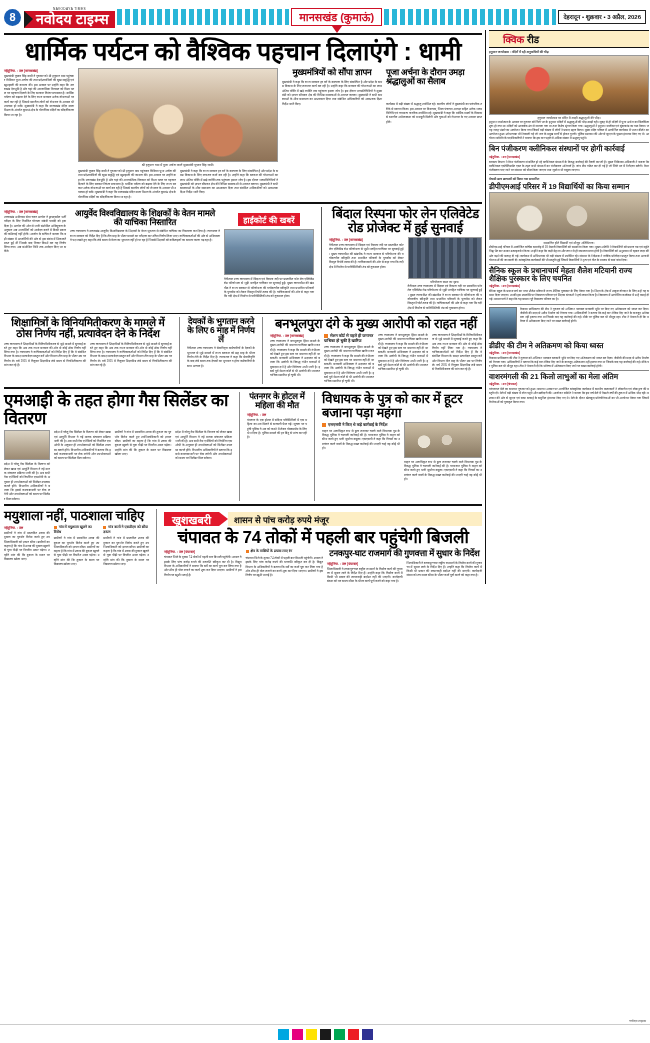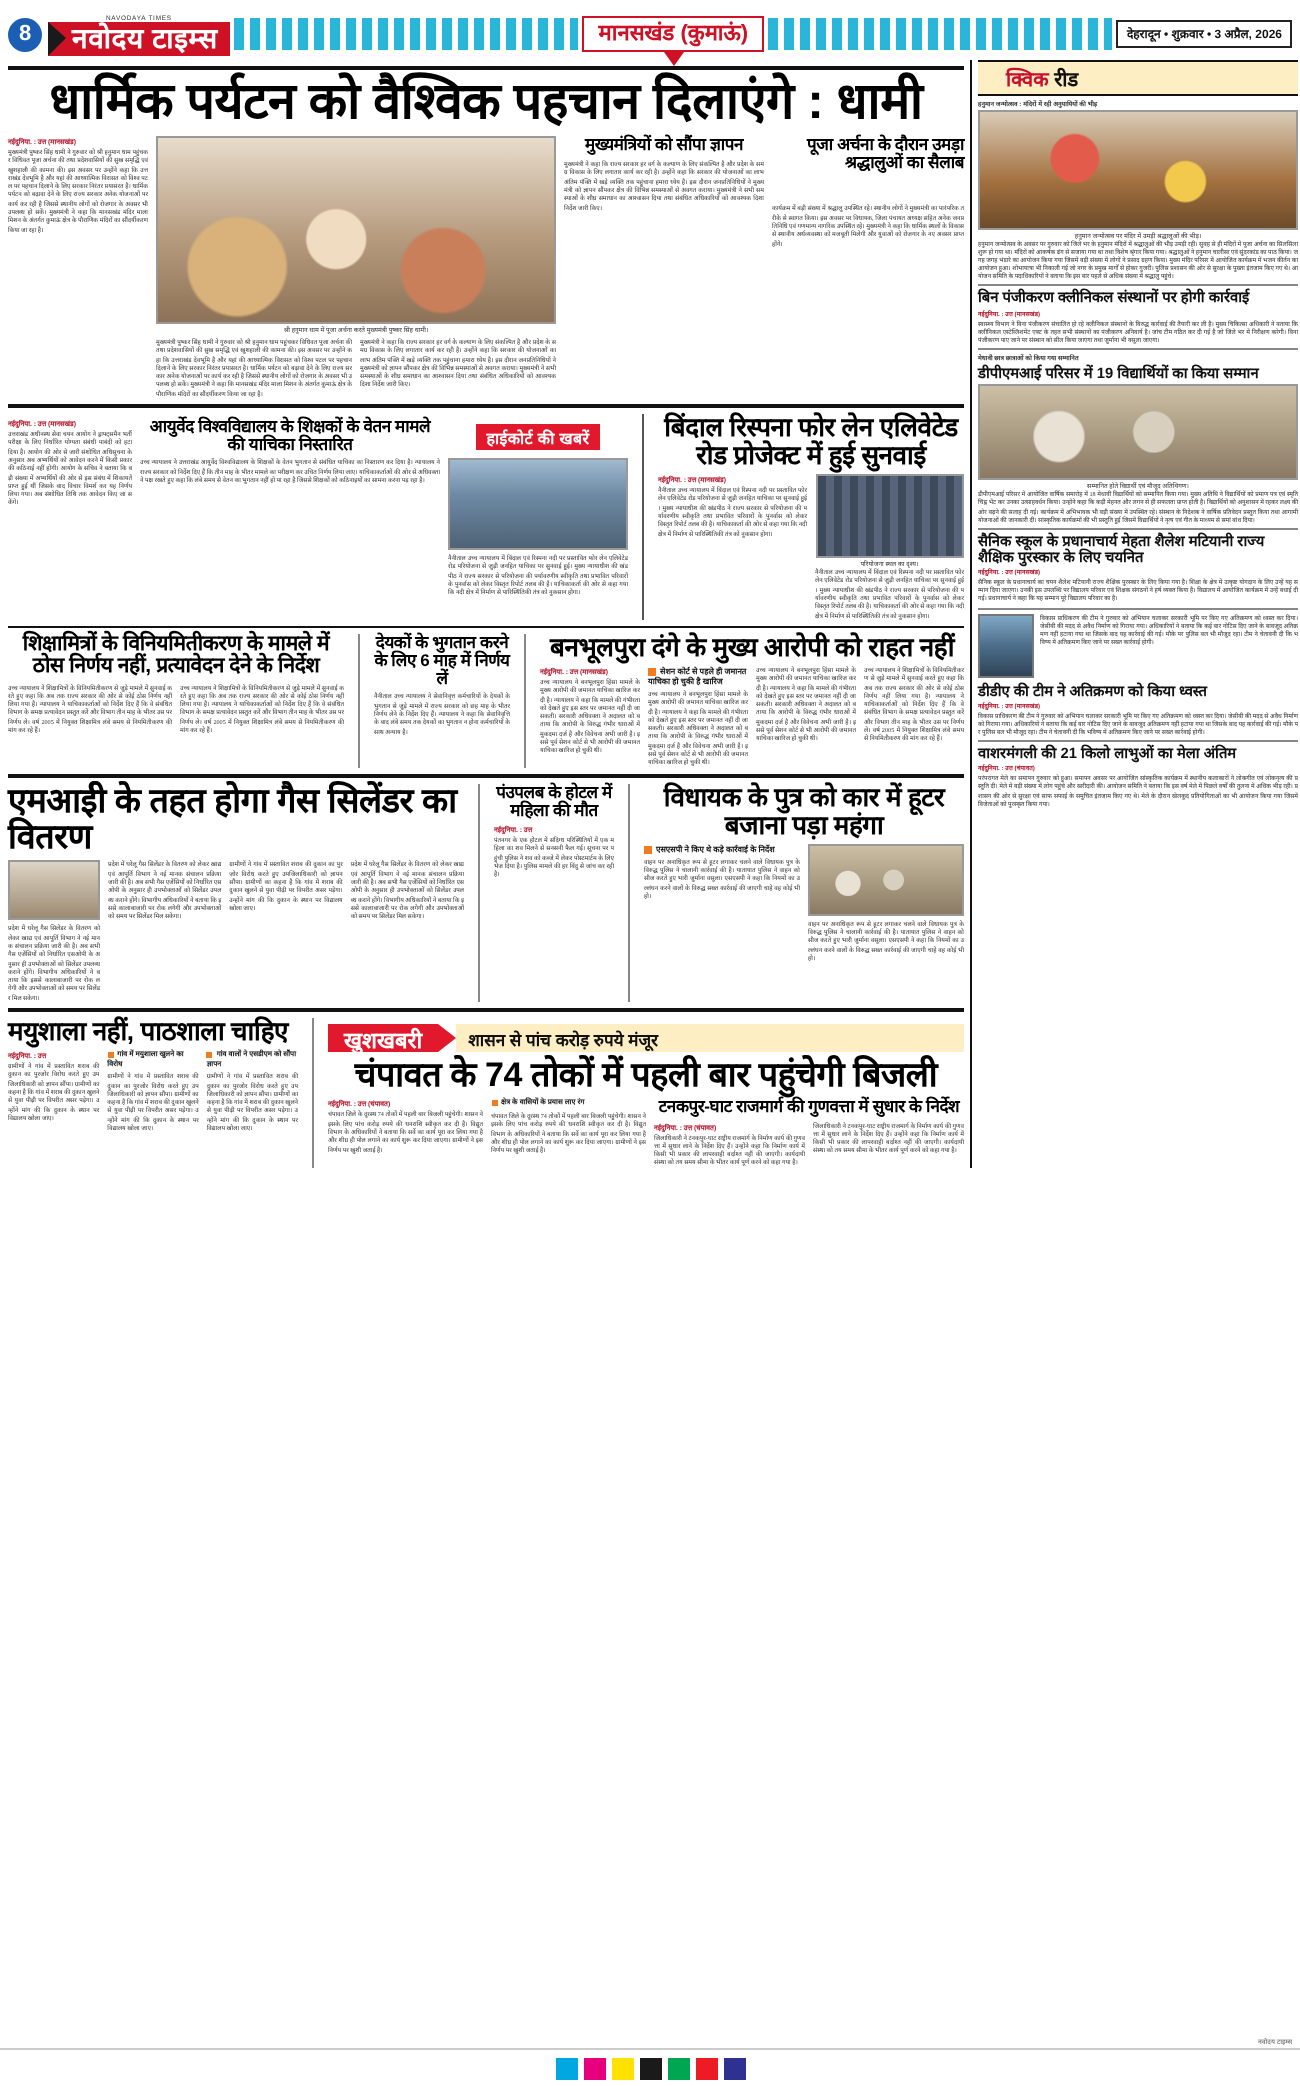--- a/index.html
+++ b/index.html
@@ -140,21 +140,21 @@
             <div class="cols" style="margin-top:2px">
               <div class="col txt">मुख्यमंत्री पुष्कर सिंह धामी ने गुरुवार को श्री हनुमान धाम पहुंचकर विधिवत पूजा अर्चना की तथा प्रदेशवासियों की सुख समृद्धि एवं खुशहाली की कामना की। इस अवसर पर उन्होंने कहा कि उत्तराखंड देवभूमि है और यहां की आध्यात्मिक विरासत को विश्व पटल पर पहचान दिलाने के लिए सरकार निरंतर प्रयासरत है। धार्मिक पर्यटन को बढ़ावा देने के लिए राज्य सरकार अनेक योजनाओं पर कार्य कर रही है जिससे स्थानीय लोगों को रोजगार के अवसर भी उपलब्ध हो सकें। मुख्यमंत्री ने कहा कि मानसखंड मंदिर माला मिशन के अंतर्गत कुमाऊं क्षेत्र के पौराणिक मंदिरों का सौंदर्यीकरण किया जा रहा है।</div>
               <div class="col txt">मुख्यमंत्री ने कहा कि राज्य सरकार हर वर्ग के कल्याण के लिए संकल्पित है और प्रदेश के समग्र विकास के लिए लगातार कार्य कर रही है। उन्होंने कहा कि सरकार की योजनाओं का लाभ अंतिम पंक्ति में खड़े व्यक्ति तक पहुंचाना हमारा ध्येय है। इस दौरान जनप्रतिनिधियों ने मुख्यमंत्री को ज्ञापन सौंपकर क्षेत्र की विभिन्न समस्याओं से अवगत कराया। मुख्यमंत्री ने सभी समस्याओं के शीघ्र समाधान का आश्वासन दिया तथा संबंधित अधिकारियों को आवश्यक दिशा निर्देश जारी किए।</div>
             </div>
           </div>
           <div class="col" style="flex:0 0 100px">
             <div class="hl hl-xs" style="text-align:center;margin-bottom:3px">मुख्यमंत्रियों को सौंपा ज्ञापन</div>
             <div class="txt">मुख्यमंत्री ने कहा कि राज्य सरकार हर वर्ग के कल्याण के लिए संकल्पित है और प्रदेश के समग्र विकास के लिए लगातार कार्य कर रही है। उन्होंने कहा कि सरकार की योजनाओं का लाभ अंतिम पंक्ति में खड़े व्यक्ति तक पहुंचाना हमारा ध्येय है। इस दौरान जनप्रतिनिधियों ने मुख्यमंत्री को ज्ञापन सौंपकर क्षेत्र की विभिन्न समस्याओं से अवगत कराया। मुख्यमंत्री ने सभी समस्याओं के शीघ्र समाधान का आश्वासन दिया तथा संबंधित अधिकारियों को आवश्यक दिशा निर्देश जारी किए।</div>
           </div>
           <div class="col">
-            <div class="hl hl-xs" style="text-align:right;margin-bottom:16px">पूजा अर्चना के दौरान उमड़ा श्रद्धालुओं का सैलाब</div>
+            <div class="hl hl-xs" style="text-align:left;margin-bottom:16px">पूजा अर्चना के दौरान उमड़ा श्रद्धालुओं का सैलाब</div>
             <div class="txt">कार्यक्रम में बड़ी संख्या में श्रद्धालु उपस्थित रहे। स्थानीय लोगों ने मुख्यमंत्री का पारंपरिक तरीके से स्वागत किया। इस अवसर पर विधायक, जिला पंचायत अध्यक्ष सहित अनेक जनप्रतिनिधि एवं गणमान्य नागरिक उपस्थित रहे। मुख्यमंत्री ने कहा कि धार्मिक स्थलों के विकास से स्थानीय अर्थव्यवस्था को मजबूती मिलेगी और युवाओं को रोजगार के नए अवसर प्राप्त होंगे।</div>
           </div>
         </div>
       </div>
 
       <div class="rule-thick"></div>
 
       <div class="cols">
         <div class="col" style="flex:0 0 310px">
           <div class="cols" style="margin-top:2px">
@@ -241,29 +241,29 @@
             </div>
             <div class="col txt">प्रदेश में घरेलू गैस सिलेंडर के वितरण को लेकर खाद्य एवं आपूर्ति विभाग ने नई मानक संचालन प्रक्रिया जारी की है। अब सभी गैस एजेंसियों को निर्धारित एसओपी के अनुसार ही उपभोक्ताओं को सिलेंडर उपलब्ध कराने होंगे। विभागीय अधिकारियों ने बताया कि इससे कालाबाजारी पर रोक लगेगी और उपभोक्ताओं को समय पर सिलेंडर मिल सकेगा।</div>
             <div class="col txt">ग्रामीणों ने गांव में प्रस्तावित शराब की दुकान का पुरजोर विरोध करते हुए उपजिलाधिकारी को ज्ञापन सौंपा। ग्रामीणों का कहना है कि गांव में शराब की दुकान खुलने से युवा पीढ़ी पर विपरीत असर पड़ेगा। उन्होंने मांग की कि दुकान के स्थान पर विद्यालय खोला जाए।</div>
             <div class="col txt">प्रदेश में घरेलू गैस सिलेंडर के वितरण को लेकर खाद्य एवं आपूर्ति विभाग ने नई मानक संचालन प्रक्रिया जारी की है। अब सभी गैस एजेंसियों को निर्धारित एसओपी के अनुसार ही उपभोक्ताओं को सिलेंडर उपलब्ध कराने होंगे। विभागीय अधिकारियों ने बताया कि इससे कालाबाजारी पर रोक लगेगी और उपभोक्ताओं को समय पर सिलेंडर मिल सकेगा।</div>
           </div>
         </div>
 
         <div class="vrule" style="background:#888"></div>
 
         <div class="col" style="flex:0 0 60px">
-          <div class="hl hl-xs" style="text-align:center">पंउपलब के होटल में महिला की मौत</div>
+          <div class="hl hl-xs" style="text-align:center">पंतनगर के होटल में महिला की मौत</div>
           <div class="byline" style="margin-top:2px">नईदुनिया. : उत्त</div>
           <div class="txt">पंतनगर के एक होटल में संदिग्ध परिस्थितियों में एक महिला का शव मिलने से सनसनी फैल गई। सूचना पर पहुंची पुलिस ने शव को कब्जे में लेकर पोस्टमार्टम के लिए भेज दिया है। पुलिस मामले की हर बिंदु से जांच कर रही है।</div>
         </div>
 
         <div class="vrule" style="background:#888"></div>
 
         <div class="col">
-          <div class="hl hl-md" style="text-align:center">विधायक के पुत्र को कार में हूटर बजाना पड़ा महंगा</div>
+          <div class="hl hl-md" style="text-align:left">विधायक के पुत्र को कार में हूटर बजाना पड़ा महंगा</div>
           <div class="cols" style="margin-top:2px">
             <div class="col">
               <div style="font-size:4px;font-weight:bold;line-height:5px"><span class="bullet-sq"></span><span>एसएसपी ने किए थे कड़े कार्रवाई के निर्देश</span></div>
               <div class="txt" style="margin-top:2px">वाहन पर अनाधिकृत रूप से हूटर लगाकर चलने वाले विधायक पुत्र के विरुद्ध पुलिस ने चालानी कार्रवाई की है। यातायात पुलिस ने वाहन को सीज करते हुए भारी जुर्माना वसूला। एसएसपी ने कहा कि नियमों का उल्लंघन करने वालों के विरुद्ध सख्त कार्रवाई की जाएगी चाहे वह कोई भी हो।</div>
             </div>
             <div class="col">
               <div class="photo p5" style="height:34px"></div>
               <div class="txt" style="margin-top:2px">वाहन पर अनाधिकृत रूप से हूटर लगाकर चलने वाले विधायक पुत्र के विरुद्ध पुलिस ने चालानी कार्रवाई की है। यातायात पुलिस ने वाहन को सीज करते हुए भारी जुर्माना वसूला। एसएसपी ने कहा कि नियमों का उल्लंघन करने वालों के विरुद्ध सख्त कार्रवाई की जाएगी चाहे वह कोई भी हो।</div>
             </div>
           </div>

